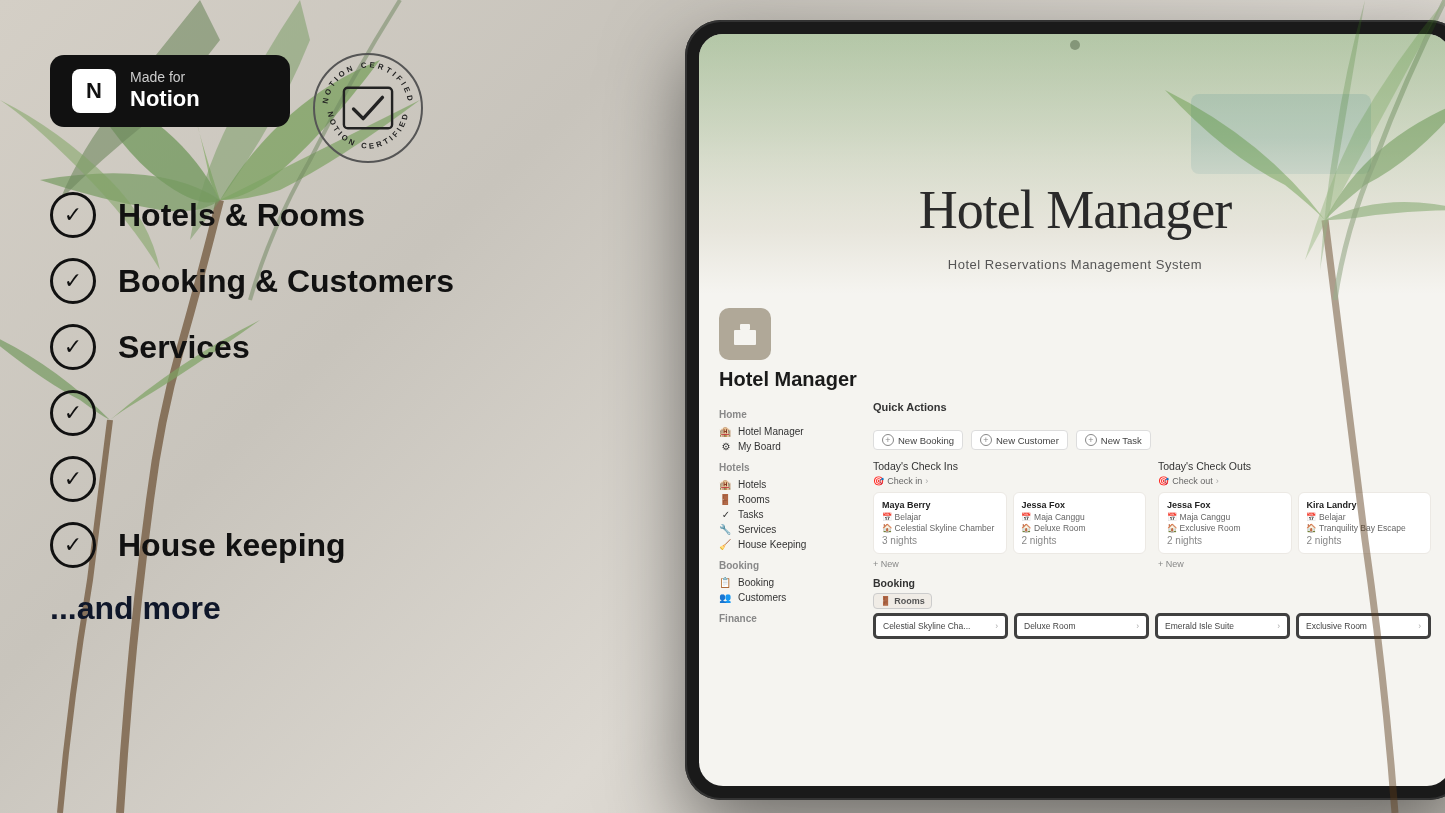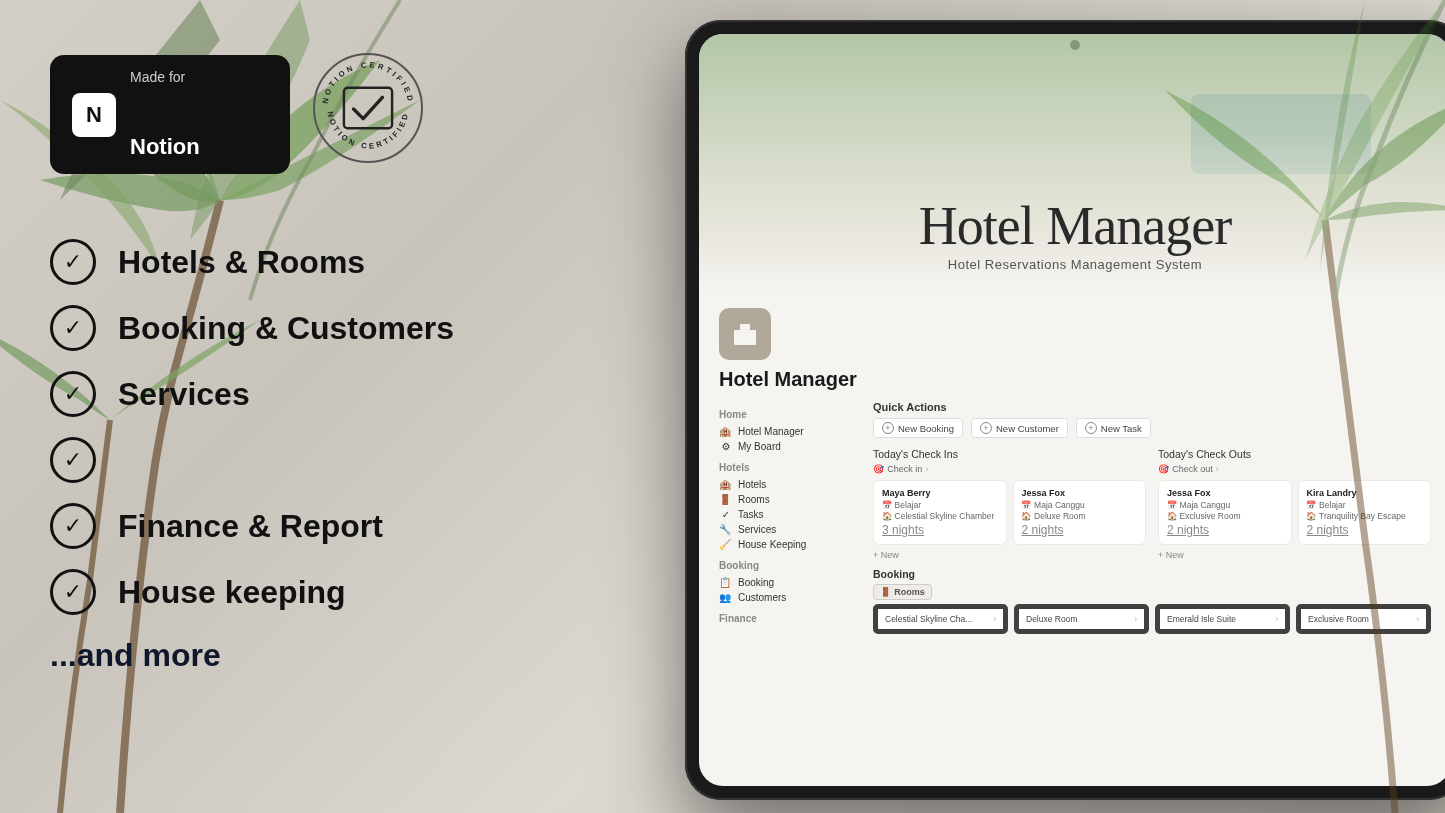--- a/index.html
+++ b/index.html
@@ -53,21 +53,20 @@
       justify-content: center;
       font-size: 22px;
       font-weight: 900;
       color: #111;
       flex-shrink: 0;
     }
     .notion-text {
       display: flex;
       flex-direction: column;
       line-height: 1.2;
-      gap: 48px;
     }
     .notion-text .made-for {
       font-size: 14px;
       font-weight: 400;
       color: #ccc;
     }
     .notion-text .notion-brand {
       font-size: 22px;
       font-weight: 700;
       color: #fff;
@@ -179,21 +178,21 @@
       font-weight: 300;
       color: #2a2a2a;
       letter-spacing: -1px;
       font-family: Georgia, serif;
       line-height: 1;
     }
     .hotel-subtitle {
       font-size: 13px;
       color: #555;
       letter-spacing: 0.5px;
-      margin-top: 4px;
+      margin-top: 20px;
     }
 
     
     .camera-dot {
       position: absolute;
       top: 6px;
       left: 50%;
       transform: translateX(-50%);
       width: 10px;
       height: 10px;
@@ -265,21 +264,21 @@
 
     
     .main-area {
       flex: 1;
     }
 
     .quick-actions-title {
       font-size: 11px;
       font-weight: 600;
       color: #333;
-      margin-bottom: 5px;
+      margin-bottom: 17px;
     }
     .quick-actions-row {
       display: flex;
       gap: 8px;
       margin-bottom: 10px;
     }
     .qa-button {
       display: flex;
       align-items: center;
       gap: 4px;
@@ -354,23 +353,22 @@
     }
     .card-room {
       font-size: 8.5px;
       color: #666;
       display: flex;
       align-items: center;
       gap: 2px;
       margin-bottom: 2px;
     }
     .card-nights {
-      font-size: 12px;
+      font-size: 10px;
       color: #888;
-      text-decoration: underline;
     }
 
     .new-btn-row {
       display: flex;
       justify-content: flex-start;
       margin-top: 5px;
     }
     .new-btn {
       font-size: 9px;
       color: #888;
@@ -413,21 +411,21 @@
 
     .booking-rooms-row {
       display: flex;
       gap: 6px;
     }
     .booking-room-card {
       flex: 1;
       background: #fff;
       border-radius: 5px;
       padding: 5px 7px;
-      border: 5px solid #404040;
+      border: 3px solid #404040;
       font-size: 8.5px;
       color: #444;
       display: flex;
       align-items: center;
       justify-content: space-between;
     }
 
     
     .palm-svg-left {
       position: absolute;
@@ -530,21 +528,20 @@
     </div>
     <div class="feature-item">
       <div class="check-circle">✓</div>
       <span class="feature-label">Services</span>
     </div>
     <div class="feature-item">
       <div class="check-circle">✓</div>
     </div>
     <div class="feature-item">
       <div class="check-circle">✓</div>
-      <span class="feature-label">Finance &amp; Report</span>
     </div>
     <div class="feature-item">
       <div class="check-circle">✓</div>
       <span class="feature-label">House keeping</span>
     </div>
     <div style="margin-top:12px; padding-left:0">
       <span class="feature-more">...and more</span>
     </div>
   </div>
 </div>

